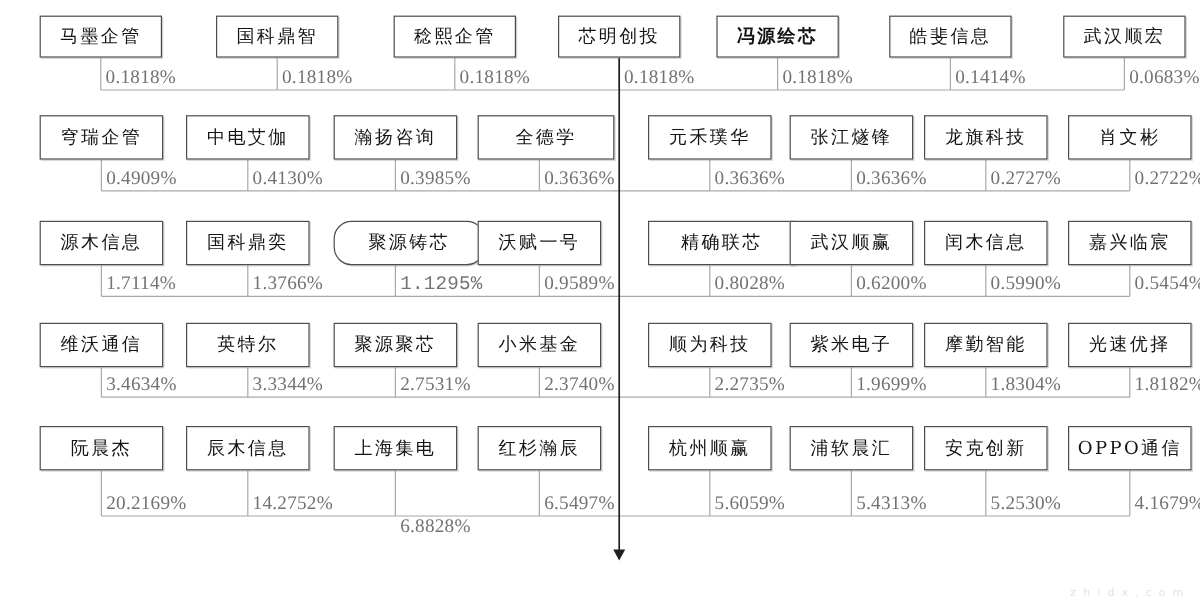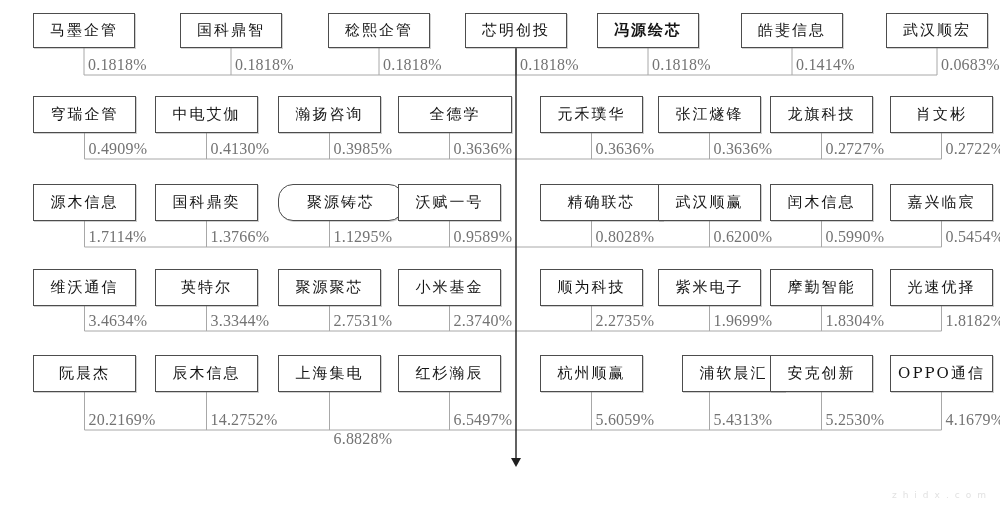--- a/index.html
+++ b/index.html
@@ -118,21 +118,21 @@
       <div class="pct" style="left: 713.5px; top: 140px;">0.3636%</div>
       <div class="node" style="left: 770px; top: 96px; width: 103px; height: 37px;">龙旗科技</div>
       <div class="pct" style="left: 825.5px; top: 140px;">0.2727%</div>
       <div class="node" style="left: 890px; top: 96px; width: 103px; height: 37px;">肖文彬</div>
       <div class="pct" style="left: 945.5px; top: 140px;">0.2722%</div>
       <div class="node" style="left: 33px; top: 184px; width: 103px; height: 37px;">源木信息</div>
       <div class="pct" style="left: 88.5px; top: 228px;">1.7114%</div>
       <div class="node" style="left: 155px; top: 184px; width: 103px; height: 37px;">国科鼎奕</div>
       <div class="pct" style="left: 210.5px; top: 228px;">1.3766%</div>
       <div class="node" style="left: 278px; top: 184px; width: 126px; height: 37px; border-radius: 15px;">聚源铸芯</div>
-      <div class="pct" style="left: 333.5px; top: 228px;">1.1295%</div>
+      <div class="pct" style="left: 333.5px; top: 228px; font-family: Liberation Mono, monospace;">1.1295%</div>
       <div class="node" style="left: 398px; top: 184px; width: 103px; height: 37px;">沃赋一号</div>
       <div class="pct" style="left: 453.5px; top: 228px;">0.9589%</div>
       <div class="node" style="left: 540px; top: 184px; width: 123px; height: 37px;">精确联芯</div>
       <div class="pct" style="left: 595.5px; top: 228px;">0.8028%</div>
       <div class="node" style="left: 658px; top: 184px; width: 103px; height: 37px;">武汉顺赢</div>
       <div class="pct" style="left: 713.5px; top: 228px;">0.6200%</div>
       <div class="node" style="left: 770px; top: 184px; width: 103px; height: 37px;">闰木信息</div>
       <div class="pct" style="left: 825.5px; top: 228px;">0.5990%</div>
       <div class="node" style="left: 890px; top: 184px; width: 103px; height: 37px;">嘉兴临宸</div>
       <div class="pct" style="left: 945.5px; top: 228px;">0.5454%</div>
@@ -155,21 +155,21 @@
       <div class="node" style="left: 33px; top: 355px; width: 103px; height: 37px;">阮晨杰</div>
       <div class="pct" style="left: 88.5px; top: 411px;">20.2169%</div>
       <div class="node" style="left: 155px; top: 355px; width: 103px; height: 37px;">辰木信息</div>
       <div class="pct" style="left: 210.5px; top: 411px;">14.2752%</div>
       <div class="node" style="left: 278px; top: 355px; width: 103px; height: 37px;">上海集电</div>
       <div class="pct" style="left: 333.5px; top: 411px; margin-top: 19px;">6.8828%</div>
       <div class="node" style="left: 398px; top: 355px; width: 103px; height: 37px;">红杉瀚辰</div>
       <div class="pct" style="left: 453.5px; top: 411px;">6.5497%</div>
       <div class="node" style="left: 540px; top: 355px; width: 103px; height: 37px;">杭州顺赢</div>
       <div class="pct" style="left: 595.5px; top: 411px;">5.6059%</div>
-      <div class="node" style="left: 658px; top: 355px; width: 103px; height: 37px; margin-left: 24px;">浦软晨汇</div>
+      <div class="node" style="left: 658px; top: 355px; width: 103px; height: 37px;">浦软晨汇</div>
       <div class="pct" style="left: 713.5px; top: 411px;">5.4313%</div>
       <div class="node" style="left: 770px; top: 355px; width: 103px; height: 37px;">安克创新</div>
       <div class="pct" style="left: 825.5px; top: 411px;">5.2530%</div>
       <div class="node" style="left: 890px; top: 355px; width: 103px; height: 37px;">OPPO通信</div>
       <div class="pct" style="left: 945.5px; top: 411px;">4.1679%</div>
     </div>
 
 
   <div class="watermark">
     <div class="wm-domain">zhidx.com</div>

